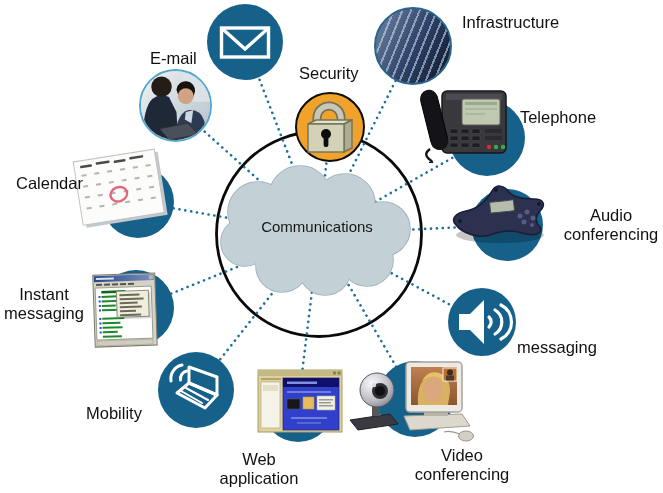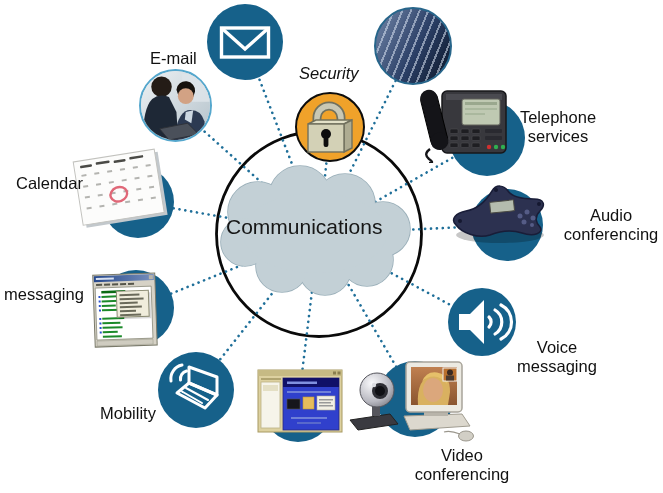--- a/index.html
+++ b/index.html
@@ -32,22 +32,22 @@
   .rot-cal{transform:rotate(-9deg);}
   .rot-im{transform:rotate(-2deg);}
   
   .lbl{
     position:absolute;color:var(--label_color,#111);font-size:16.5px;line-height:19px;
     white-space:nowrap;
   }
   .lbl-center{text-align:center;white-space:normal;}
   
   .cloud-text{
-    position:absolute;left:226px;top:214px;width:182px;
-    font-size:21px;line-height:25px;color:#161616;
+    position:absolute;left:226px;top:214px;width:182px;text-align:center;
+    font-size:15px;line-height:25px;color:#161616;
   }
   
   .dots{stroke:var(--dotted_line,#1f6f99);stroke-width:2.6;stroke-linecap:round;
         stroke-dasharray:0.1 5.8;fill:none;}
   .cloud-stroked circle,.cloud-stroked ellipse{fill:var(--cloud_fill,#c3d0d6);stroke:var(--cloud_stroke,#9aafb9);stroke-width:1.6;}
   .cloud-filled circle,.cloud-filled ellipse{fill:var(--cloud_fill,#c3d0d6);stroke:none;}
 </style>
 </head>
 <body>
 
@@ -373,36 +373,40 @@
       <g transform="rotate(-14 22 38)">
         <rect x="14" y="8" width="17" height="58" rx="8.5" fill="#141418" stroke="#000" stroke-width="1"></rect>
         <circle cx="22.5" cy="15" r="8.8" fill="#141418"></circle>
         <circle cx="22.5" cy="59" r="8.8" fill="#141418"></circle>
       </g>
       <path d="M18,66 q-7,5 -1,10 q6,4 0,4" fill="none" stroke="#141418" stroke-width="2.4"></path>
     </svg>
   </div>
 
   <div class="lbl" style="left:150px;top:3px;margin-top:46px;">E-mail</div>
-  <div class="lbl" style="left:299px;top:64px;font-style:italic;">Security</div>
+  <div class="lbl" style="left:462px;top:13px;">Infrastructure</div>
+  <div class="lbl" style="left:299px;top:64px;">Security</div>
   <div class="lbl lbl-center" style="left:512px;top:108px;width:92px;">
     <div>Telephone</div>
-    <div>services</div>
   </div>
   <div class="lbl" style="left:16px;top:174px;">Calendar</div>
   <div class="lbl lbl-center" style="left:556px;top:206px;width:110px;">
     <div>Audio</div>
     <div>conferencing</div>
   </div>
   <div class="lbl lbl-center" style="left:0px;top:285px;width:88px;">
+    <div>Instant</div>
     <div>messaging</div>
   </div>
   <div class="lbl lbl-center" style="left:505px;top:338px;width:104px;">
-    <div>Voice</div>
     <div>messaging</div>
   </div>
-  <div class="lbl" style="left:100px;top:404px;">Mobility</div>
+  <div class="lbl" style="left:86px;top:404px;">Mobility</div>
   <div class="lbl lbl-center" style="left:410px;top:446px;width:104px;text-align:center;">
     <div>Video</div>
     <div>conferencing</div>
   </div>
+  <div class="lbl lbl-center" style="left:208px;top:450px;width:102px;">
+    <div>Web</div>
+    <div>application</div>
+  </div>
 
 </div>
 
 </body></html>

